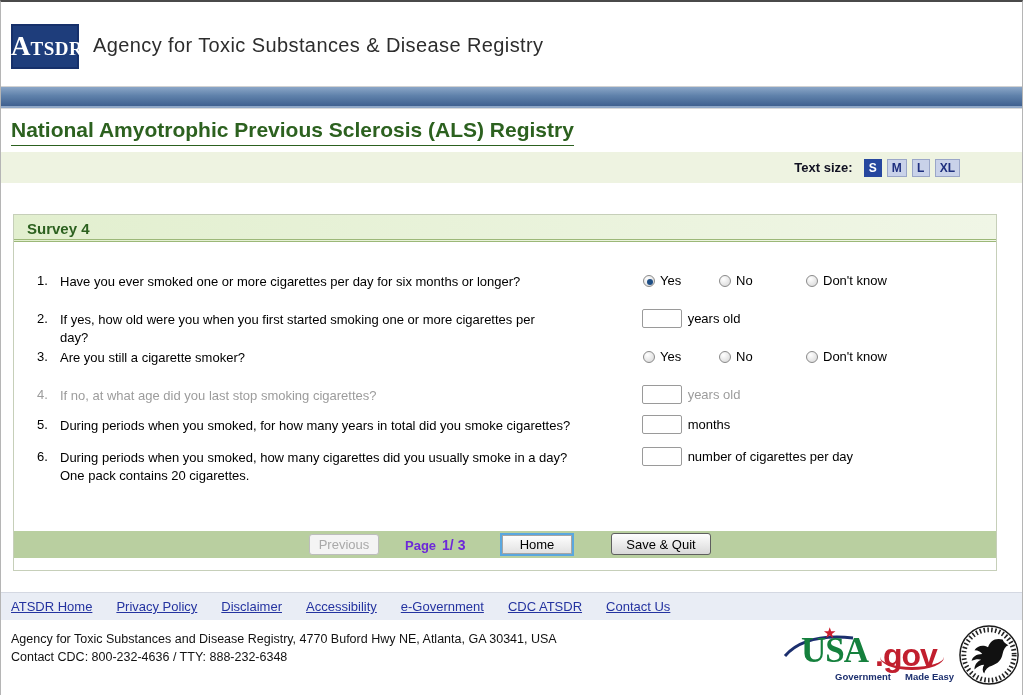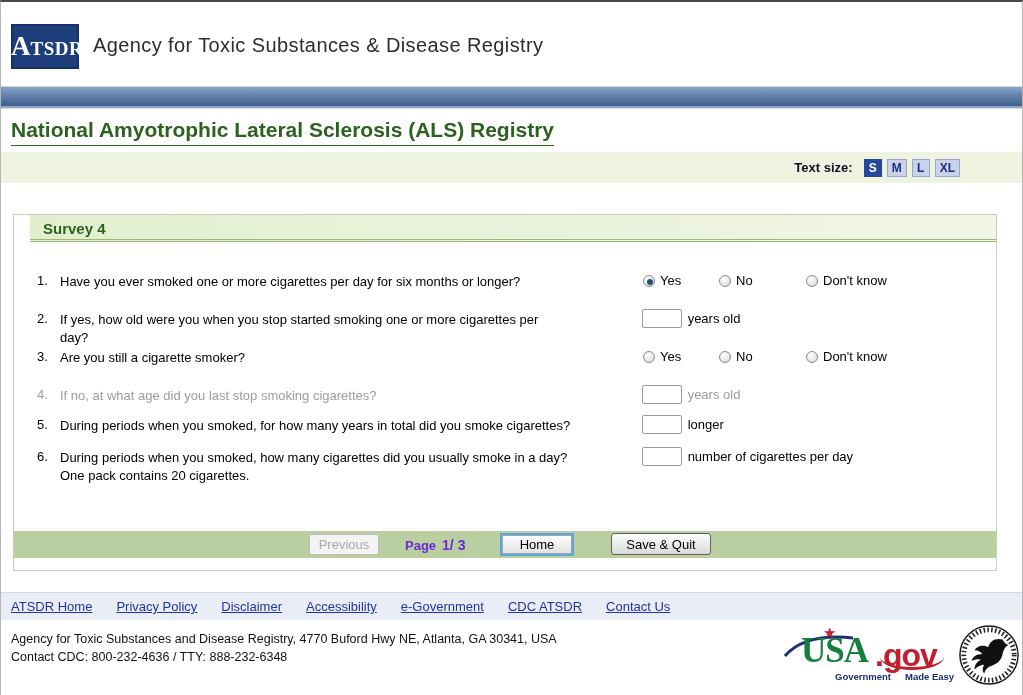--- a/index.html
+++ b/index.html
@@ -29,21 +29,21 @@
   
   .toolbar { height:31px; background:#eef3e1; display:flex; align-items:center; justify-content:flex-end; padding-right:62px; }
   .ts-label { font-size:13px; font-weight:bold; color:#111122; margin-right:6px; }
   .ts-btn { display:inline-block; min-width:18px; padding:1px 4px; margin-left:5px; text-align:center;
             font-size:12px; font-weight:bold; background:#c9d2e9; color:#1e2f7e; border:1px solid #9aa6c8; cursor:pointer; }
   .ts-btn.selected { background:#26479e; color:#fff; border-color:#26479e; }
 
   .gap-above-panel { height:31px; background:#fff; }
 
   
-  .panel { margin-left:12px; width:984px; height:357px; border:1px solid #c6cfb9; position:relative; background:#fff;padding-left:16px; }
+  .panel { margin-left:12px; width:984px; height:357px; border:1px solid #c6cfb9; position:relative; background:#fff; }
   .panel-header { height:27px; background:linear-gradient(90deg,#e2efcf,#f0f6e6); border-bottom:3px double #9cb878;
                   line-height:27px; padding-left:13px; }
   .panel-title { font-size:15px; font-weight:bold; color:#2c611f; }
 
   .q-row { position:absolute; left:0; right:0; font-size:13px; color:#000; }
   .q-num { position:absolute; left:23px; width:20px; }
   .q-text { position:absolute; left:46px; width:560px; line-height:18px; }
   .q-answer { position:absolute; left:628px; top:-2px; height:24px; }
   .q-row.disabled .q-num, .q-row.disabled .q-text, .q-row.disabled .suffix { color:#9c9c9c; }
 
@@ -98,21 +98,21 @@
 
   <div class="masthead">
     <div class="atsdr-logo"><span class="logo-a">A</span><span class="logo-rest">TSDR</span></div>
     <div class="agency-name">Agency for Toxic Substances &amp; Disease Registry</div>
   </div>
   <div class="blue-bar"></div>
   <div class="blue-accent"></div>
   <div class="blue-under"></div>
 
   <div class="title-area">
-    <h1 class="site-title">National Amyotrophic Lateral Sclerosis (ALS) Registry</h1>
+    <h1 class="site-title">National Amyotrophic Previous Sclerosis (ALS) Registry</h1>
   </div>
 
   <div class="toolbar">
     <span class="ts-label">Text size:</span>
     <span class="ts-btn selected">S</span>
     <span class="ts-btn">M</span>
     <span class="ts-btn">L</span>
     <span class="ts-btn">XL</span>
   </div>
 
@@ -131,21 +131,21 @@
       <div class="q-answer">
         <span class="opt o1"><span class="radio checked"></span><span>Yes</span></span>
         <span class="opt o2"><span class="radio"></span><span>No</span></span>
         <span class="opt o3"><span class="radio"></span><span>Don't know</span></span>
       </div>
     </div>
 
     <div class="q-row" style="top:96px;">
       <div class="q-num">2.</div>
       <div class="q-text">
-        <div>If yes, how old were you when you stop started smoking one or more cigarettes per</div>
+        <div>If yes, how old were you when you first started smoking one or more cigarettes per</div>
         <div>day?</div>
       </div>
       <div class="q-answer">
         <input class="num-input" type="text" value="" style="">
         <span class="suffix">years old</span>
       </div>
     </div>
 
     <div class="q-row" style="top:134px;">
       <div class="q-num">3.</div>
@@ -170,21 +170,21 @@
       </div>
     </div>
 
     <div class="q-row" style="top:202px;">
       <div class="q-num">5.</div>
       <div class="q-text">
         <div>During periods when you smoked, for how many years in total did you smoke cigarettes?</div>
       </div>
       <div class="q-answer">
         <input class="num-input" type="text" value="" style="">
-        <span class="suffix">longer</span>
+        <span class="suffix">months</span>
       </div>
     </div>
 
     <div class="q-row" style="top:234px;">
       <div class="q-num">6.</div>
       <div class="q-text">
         <div>During periods when you smoked, how many cigarettes did you usually smoke in a day?</div>
         <div>One pack contains 20 cigarettes.</div>
       </div>
       <div class="q-answer">

